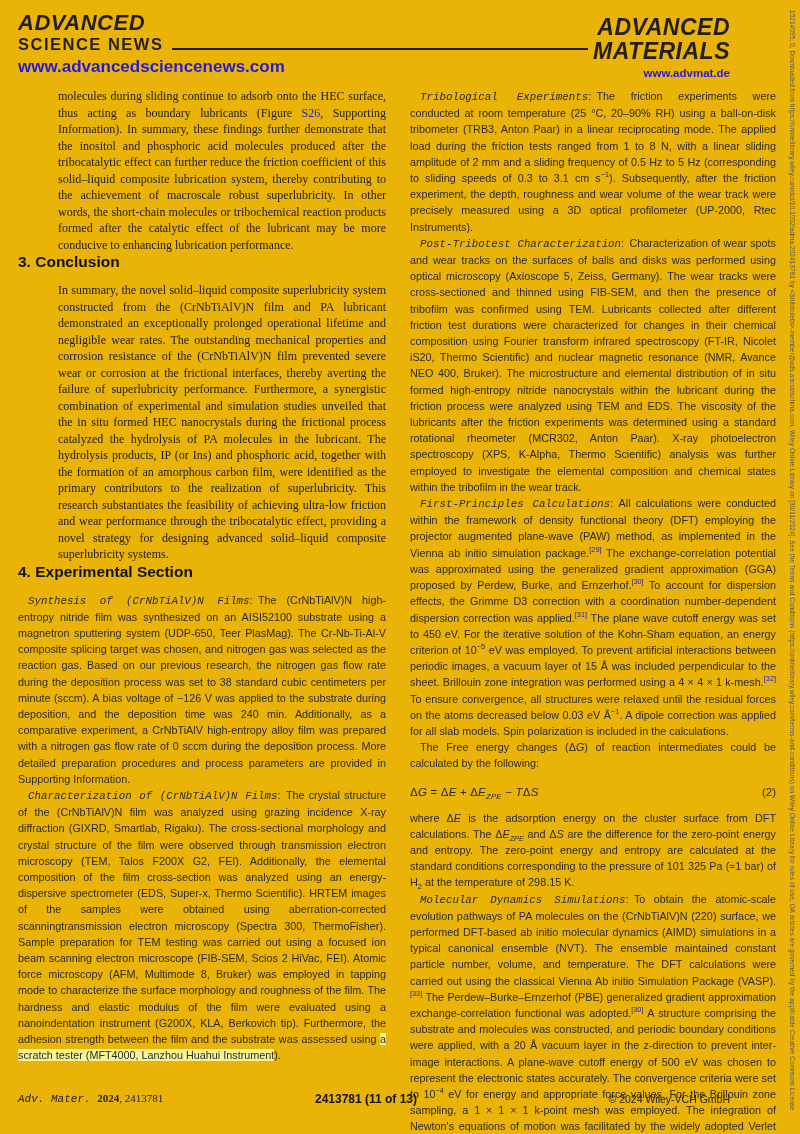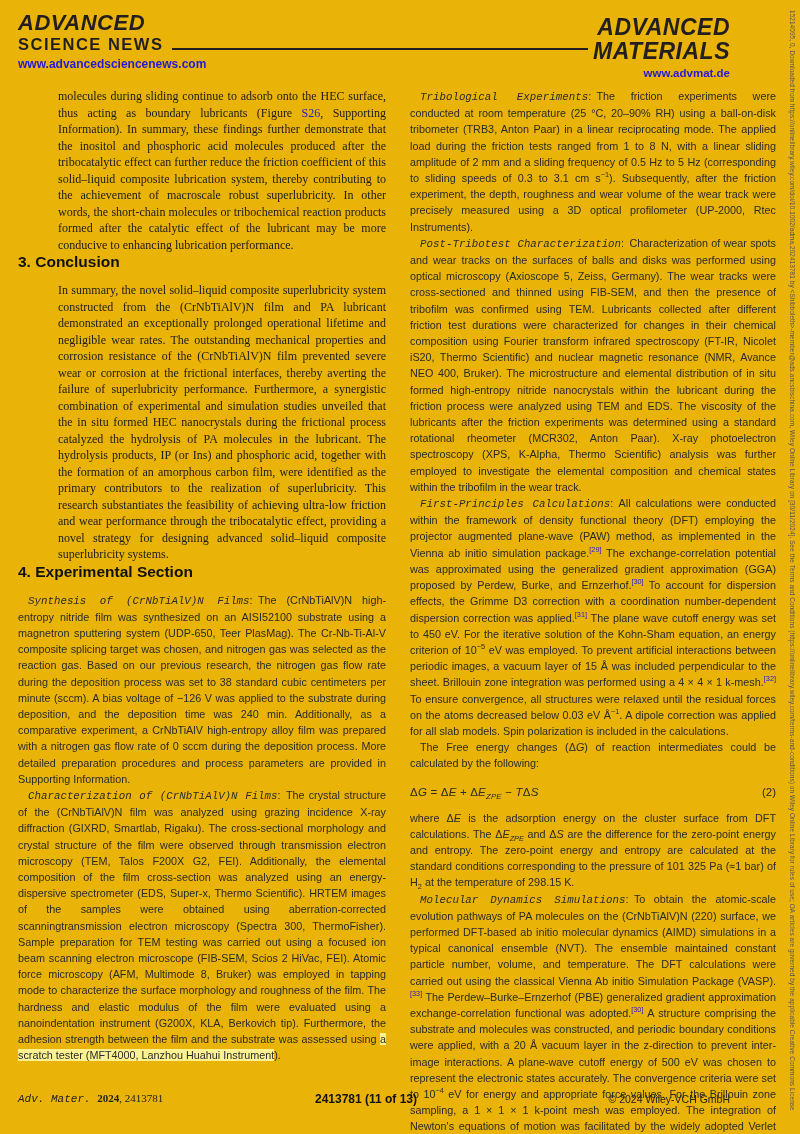--- a/index.html
+++ b/index.html
@@ -4,21 +4,21 @@
 <style>
   html,body{margin:0;padding:0;background:#e8e8e8;}
   .page{position:relative;width:800px;height:1134px;background:#eab308;overflow:hidden;
         font-family:"Liberation Serif",serif;color:#1c1c1c;}
   
   .logo-left{position:absolute;left:18px;top:12px;line-height:1;}
   .logo-left .l1{font-family:"Liberation Sans",sans-serif;font-weight:800;font-style:italic;
                  font-size:22px;letter-spacing:.5px;color:#231f20;}
   .logo-left .l2{font-family:"Liberation Sans",sans-serif;font-weight:700;font-size:16.5px;
                  letter-spacing:1.5px;color:#231f20;margin-top:2px;}
-  .logo-left .url{font-family:"Liberation Sans",sans-serif;font-weight:700;font-size:12px;
+  .logo-left .url{font-family:"Liberation Sans",sans-serif;font-weight:700;font-size:17px;
                   color:#2319dc;margin-top:5px;}
   .header-rule{position:absolute;left:172px;top:48px;width:416px;height:2px;background:#231f20;}
   .logo-right{position:absolute;right:70px;top:16px;text-align:right;line-height:1;}
   .logo-right .l1,.logo-right .l2{font-family:"Liberation Sans",sans-serif;font-weight:800;
                  font-style:italic;font-size:23px;letter-spacing:.5px;color:#231f20;}
   .logo-right .l2{margin-top:1px;}
   .logo-right .url{font-family:"Liberation Sans",sans-serif;font-weight:700;font-size:11.5px;
                   color:#2319dc;margin-top:5px;}
   
   .col{position:absolute;top:88px;width:368px;}

